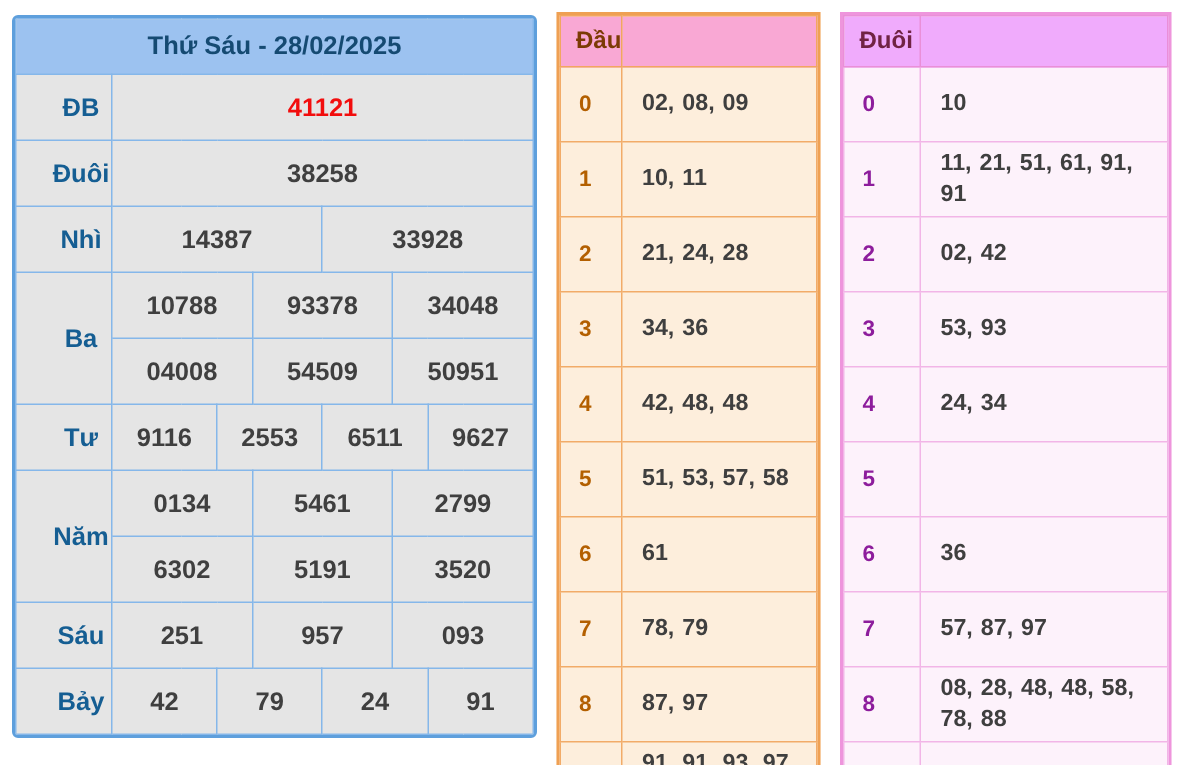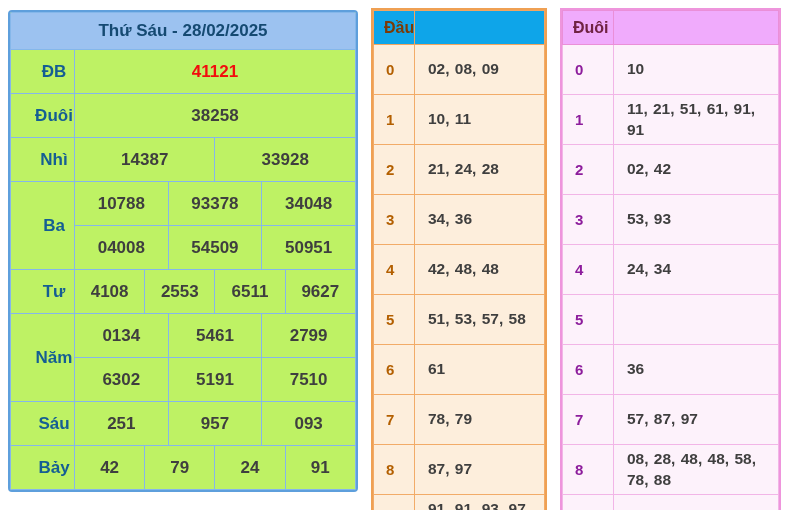--- a/index.html
+++ b/index.html
@@ -17,21 +17,21 @@
     box-sizing: border-box;
   }
 
   
   .left-box {
     width: 350px;
     margin-top: 2px;
     border: 2px solid #5e9fdc;
     border-radius: 4px;
     overflow: hidden;
-    background: #bef264;
+    background: #e5e5e5;
     box-sizing: border-box;
     flex: none;
   }
   table.result {
     width: 100%;
     border-collapse: collapse;
     table-layout: fixed;
   }
   table.result col.lbl-col { width: 64px; }
   table.result th.title {
@@ -99,21 +99,21 @@
     word-spacing: 1px;
   }
 
   
   .dau-box {
     width: 176px;
     border: 2px solid #efa053;
     background: #fdeedc;
   }
   .dau-box col.digit-col { width: 41px; }
-  .dau-box th { background: #0ea5e9; color: #7c3a05; border: 1px solid #f2a660; }
+  .dau-box th { background: #f9a8d4; color: #7c3a05; border: 1px solid #f2a660; }
   .dau-box td { border: 1px solid #f2ab68; }
   .dau-box td.digit { color: #b35f00; }
 
   
   .duoi-box {
     width: 221px;
     border: 2px solid #ee95dc;
     background: #fdf2fb;
   }
   .duoi-box col.digit-col { width: 51px; }
@@ -155,35 +155,35 @@
           <td class="val" colspan="4">93378</td>
           <td class="val" colspan="4">34048</td>
         </tr>
         <tr>
           <td class="val" colspan="4">04008</td>
           <td class="val" colspan="4">54509</td>
           <td class="val" colspan="4">50951</td>
         </tr>
         <tr>
           <td class="lbl">Tư</td>
-          <td class="val" colspan="3">4108</td>
+          <td class="val" colspan="3">9116</td>
           <td class="val" colspan="3">2553</td>
           <td class="val" colspan="3">6511</td>
           <td class="val" colspan="3">9627</td>
         </tr>
         <tr>
           <td class="lbl" rowspan="2">Năm</td>
           <td class="val" colspan="4">0134</td>
           <td class="val" colspan="4">5461</td>
           <td class="val" colspan="4">2799</td>
         </tr>
         <tr>
           <td class="val" colspan="4">6302</td>
           <td class="val" colspan="4">5191</td>
-          <td class="val" colspan="4">7510</td>
+          <td class="val" colspan="4">3520</td>
         </tr>
         <tr>
           <td class="lbl">Sáu</td>
           <td class="val" colspan="4">251</td>
           <td class="val" colspan="4">957</td>
           <td class="val" colspan="4">093</td>
         </tr>
         <tr>
           <td class="lbl">Bảy</td>
           <td class="val" colspan="3">42</td>

